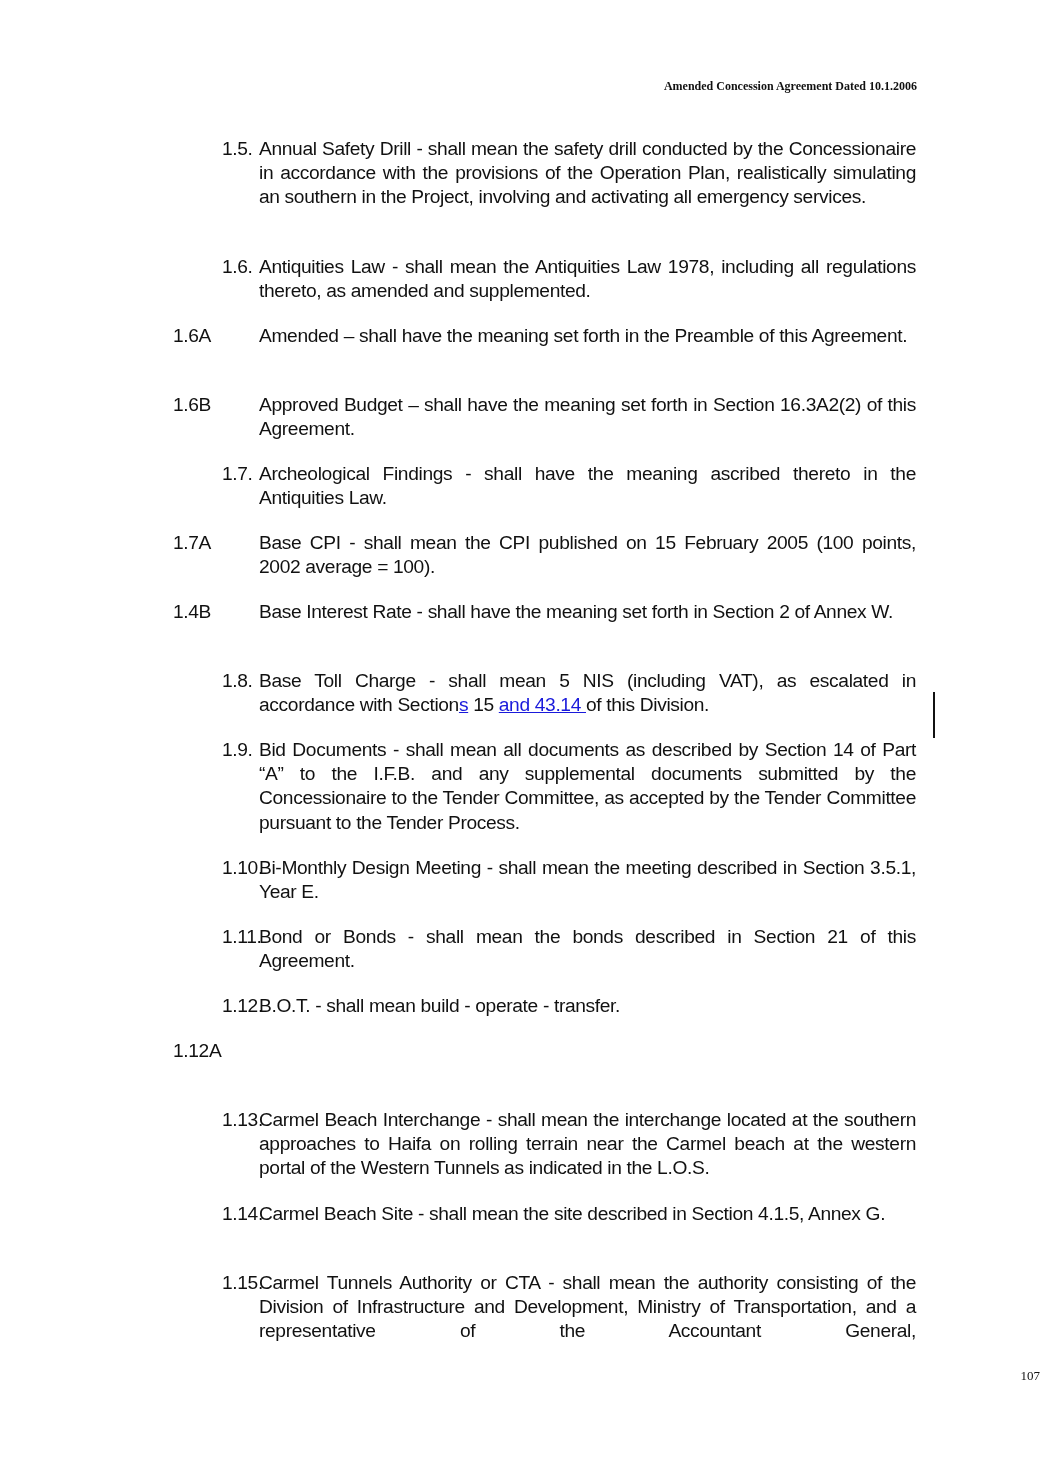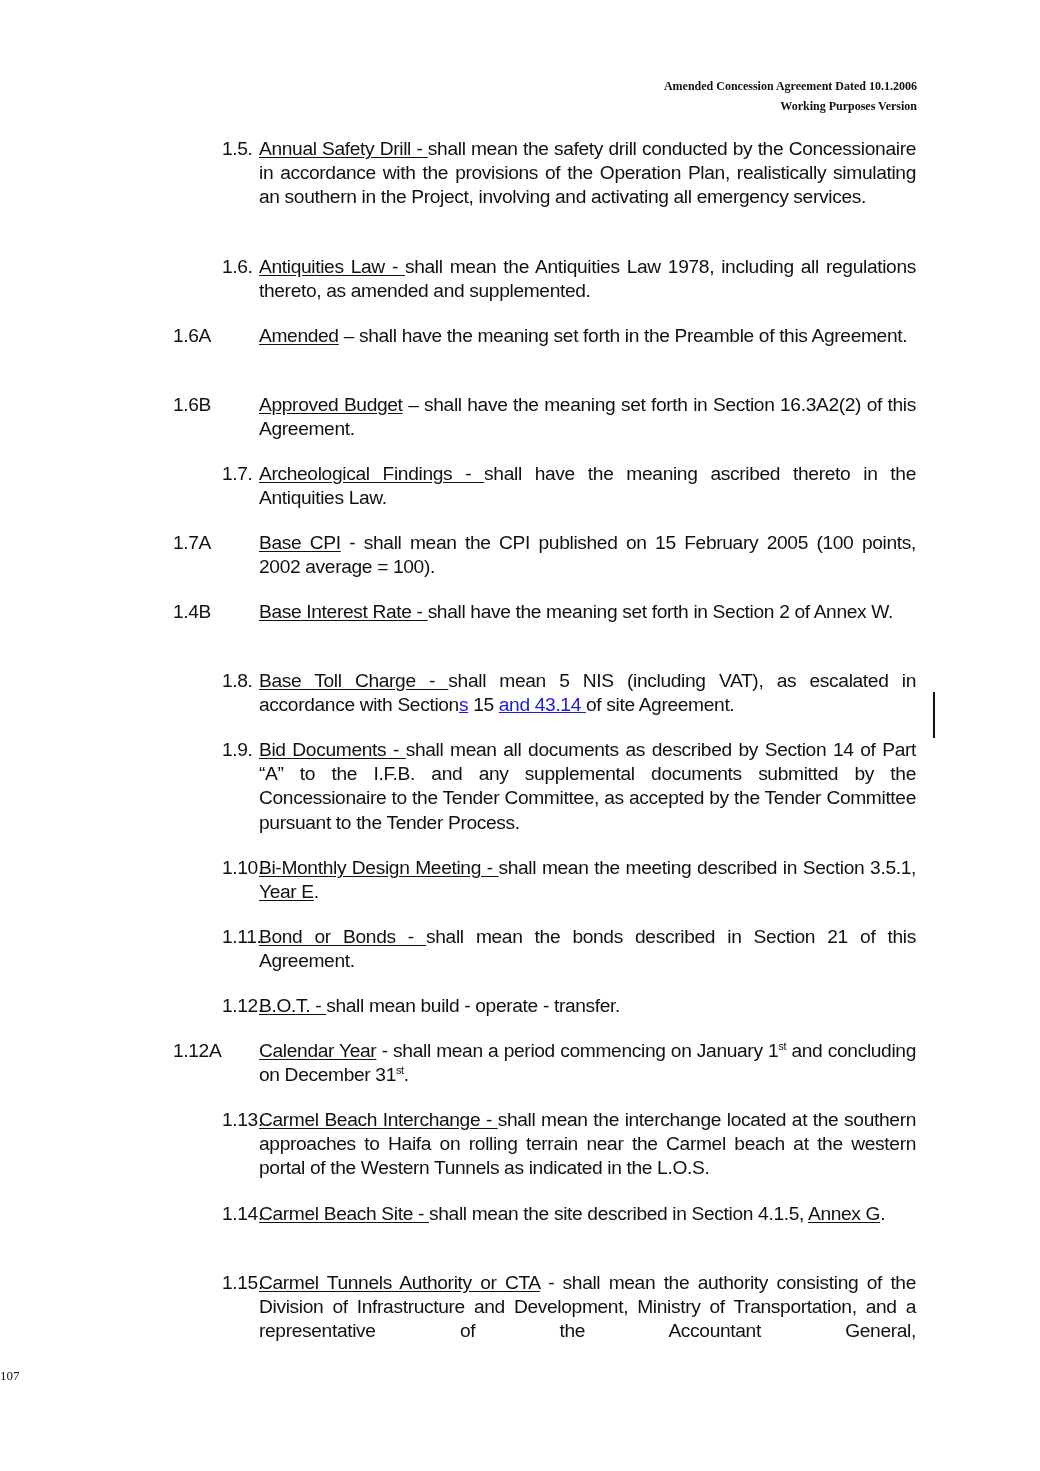--- a/index.html
+++ b/index.html
@@ -5,33 +5,32 @@
     html, body { margin: 0; padding: 0; background: #ffffff; }
     body { width: 1040px; height: 1471px; position: relative; overflow: hidden; color: #111; }
     .header { position: absolute; right: 123px; top: 76px; text-align: right;
       font-family: "Liberation Serif", serif; font-weight: bold; font-size: 12px; line-height: 20px; }
     .entry { position: absolute; left: 173px; width: 743px;
       font-family: "Liberation Sans", sans-serif; font-size: 19.2px; line-height: 24.2px;
       letter-spacing: -0.35px; }
     .entry .num { position: absolute; left: 0; top: 0; }
     .entry .body { margin-left: 86px; text-align: justify; }
     .entry.dot .body { text-indent: -37px; }
-    .u { text-decoration: underline; text-underline-offset: 2px; margin-top: 23px; }
+    .u { text-underline-offset: 2px; margin-top: 23px; }
     .link { color: #1a1adb; text-decoration: underline; }
     sup { font-size: 11px; line-height: 0; vertical-align: 7px; }
     .change-bar { position: absolute; left: 933px; top: 692px; width: 2px; height: 46px; background: #111; }
-    .footer { position: absolute; left: 0; width: 1040px; top: 1368px; text-align: left;
+    .footer { position: absolute; left: 0; width: 1040px; top: 1368px; text-align: right;
       font-family: "Liberation Serif", serif; font-size: 13px; }
   </style>
 </head>
 <body>
 
 <div class="header">
   <div>Amended Concession Agreement Dated 10.1.2006</div>
-  <div>Working Purposes Version</div>
 </div>
 
 <div class="entry dot" style="top:137px">
   <div class="body"><span style="display:inline-block;width:37px;text-indent:0">1.5.</span><span class="u">Annual Safety Drill - </span><span>shall mean the safety drill conducted by the Concessionaire in accordance with the provisions of the Operation Plan, realistically simulating an southern in the Project, involving and activating all emergency services.</span></div>
 </div>
 
 <div class="entry dot" style="top:255px">
   <div class="body"><span style="display:inline-block;width:37px;text-indent:0">1.6.</span><span class="u">Antiquities Law - </span><span>shall mean the Antiquities Law 1978, including all regulations thereto, as amended and supplemented.</span></div>
 </div>
 
@@ -53,21 +52,21 @@
   <span class="num">1.7A</span>
   <div class="body"><span class="u">Base CPI</span><span> - shall mean the CPI published on 15 February 2005 (100 points, 2002 average = 100).</span></div>
 </div>
 
 <div class="entry" style="top:600px">
   <span class="num">1.4B</span>
   <div class="body"><span class="u">Base Interest Rate - </span><span>shall have the meaning set forth in Section 2 of Annex W.</span></div>
 </div>
 
 <div class="entry dot" style="top:669px">
-  <div class="body"><span style="display:inline-block;width:37px;text-indent:0">1.8.</span><span class="u">Base Toll Charge - </span><span>shall mean 5 NIS (including VAT), as escalated in accordance with Section</span><span class="link">s</span><span> 15 </span><span class="link">and 43.14 </span><span>of site Agreement.</span></div>
+  <div class="body"><span style="display:inline-block;width:37px;text-indent:0">1.8.</span><span class="u">Base Toll Charge - </span><span>shall mean 5 NIS (including VAT), as escalated in accordance with Section</span><span class="link">s</span><span> 15 </span><span class="link">and 43.14 </span><span>of this Division.</span></div>
 </div>
 <div class="change-bar"></div>
 
 <div class="entry dot" style="top:738px">
   <div class="body"><span style="display:inline-block;width:37px;text-indent:0">1.9.</span><span class="u">Bid Documents - </span><span>shall mean all documents as described by Section 14 of Part “A” to the I.F.B. and any supplemental documents submitted by the Concessionaire to the Tender Committee, as accepted by the Tender Committee pursuant to the Tender Process.</span></div>
 </div>
 
 <div class="entry dot" style="top:856px">
   <div class="body"><span style="display:inline-block;width:37px;text-indent:0">1.10.</span><span class="u">Bi-Monthly Design Meeting - </span><span>shall mean the meeting described in Section 3.5.1, </span><span class="u">Year E</span><span>.</span></div>
 </div>
@@ -75,21 +74,20 @@
 <div class="entry dot" style="top:925px">
   <div class="body"><span style="display:inline-block;width:37px;text-indent:0">1.11.</span><span class="u">Bond or Bonds - </span><span>shall mean the bonds described in Section 21 of this Agreement.</span></div>
 </div>
 
 <div class="entry dot" style="top:994px">
   <div class="body"><span style="display:inline-block;width:37px;text-indent:0">1.12.</span><span class="u">B.O.T. - </span><span>shall mean build - operate - transfer.</span></div>
 </div>
 
 <div class="entry" style="top:1039px">
   <span class="num">1.12A</span>
-  <div class="body"><span class="u">Calendar Year</span><span> - shall mean a period commencing on January 1</span><sup>st</sup><span> and concluding on December 31</span><sup>st</sup><span>.</span></div>
 </div>
 
 <div class="entry dot" style="top:1108px">
   <div class="body"><span style="display:inline-block;width:37px;text-indent:0">1.13.</span><span class="u">Carmel Beach Interchange - </span><span>shall mean the interchange located at the southern approaches to Haifa on rolling terrain near the Carmel beach at the western portal of the Western Tunnels as indicated in the L.O.S.</span></div>
 </div>
 
 <div class="entry dot" style="top:1202px">
   <div class="body"><span style="display:inline-block;width:37px;text-indent:0">1.14.</span><span class="u">Carmel Beach Site - </span><span>shall mean the site described in Section 4.1.5, </span><span class="u">Annex G</span><span>.</span></div>
 </div>
 

